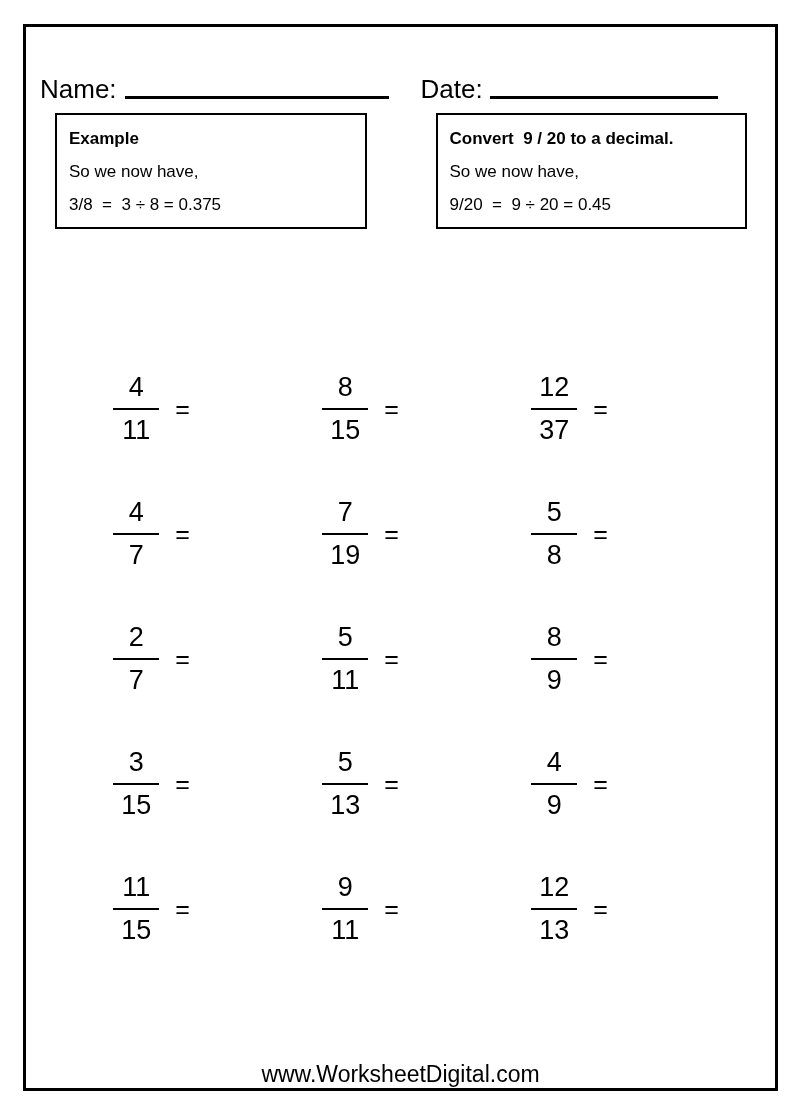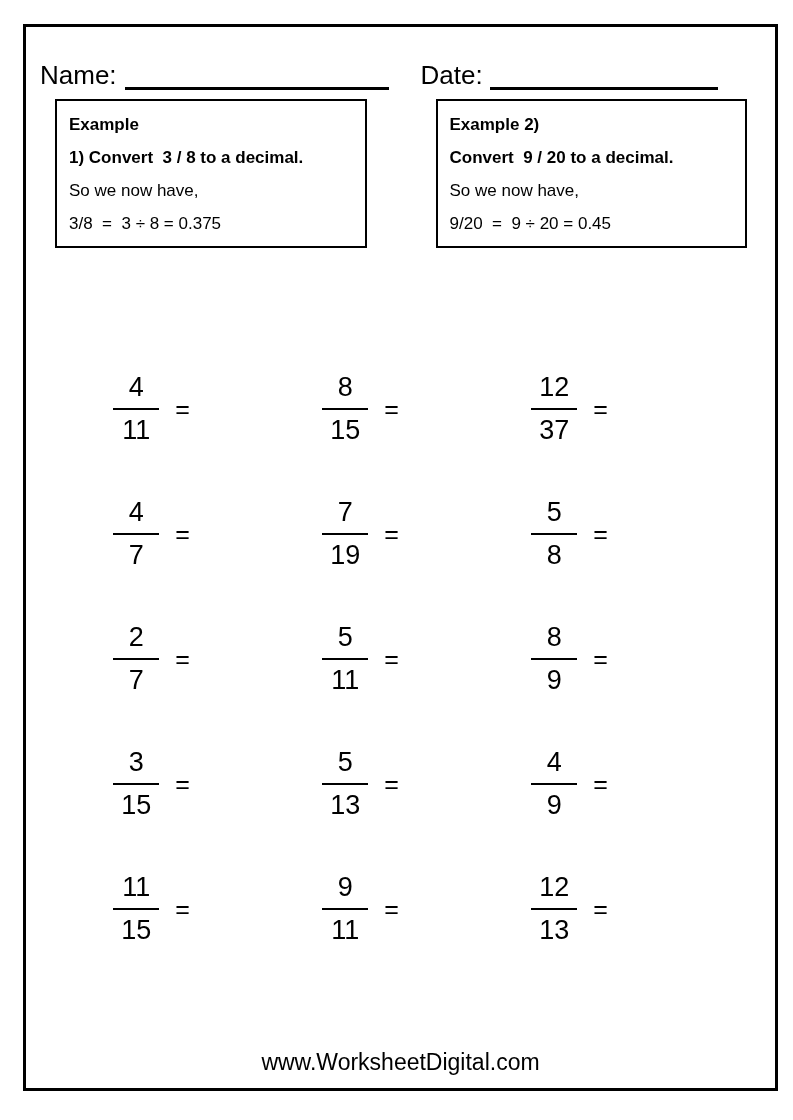--- a/index.html
+++ b/index.html
@@ -14,22 +14,22 @@
   .sheet {
     position: absolute;
     left: 23px; top: 24px;
     width: 755px; height: 1067px;
     border: 3px solid #000;
     background: #fff;
   }
   
   .header-row {
     display: flex;
-    align-items: flex-end;
-    margin: 34px 0 0 14px;
+    align-items: flex-start;
+    margin: 48px 0 0 14px;
     font-size: 26px;
     font-weight: 500;
     line-height: 1.12;
   }
   .blank {
     display: inline-block;
     border-bottom: 3px solid #000;
     height: 24px;
   }
   .name-blank { width: 264px; margin-left: 8px; }
@@ -81,21 +81,21 @@
     font-size: 27px;
     line-height: 1.05;
   }
   .frac .num { padding-bottom: 6px; }
   .frac .bar { width: 46px; height: 2px; background: #000; }
   .frac .den { padding-top: 6px; }
   .eq { font-size: 25px; font-weight: 500; padding-top: 2px; }
   
   .footer {
     position: absolute;
-    left: 0; bottom: 12px;
+    left: 0; bottom: 0;
     width: 100%;
     text-align: center;
     font-size: 23px;
     font-weight: 500;
   }
 </style>
 </head>
 <body>
 
 <div class="sheet">
@@ -104,26 +104,24 @@
     <span>Name:</span>
     <span class="blank name-blank"></span>
     <span class="date-label">Date:</span>
     <span class="blank date-blank"></span>
   </div>
 
 
   <div class="examples">
     <div class="example-box">
       <div class="bold">Example</div>
-      <div class="bold">1) Convert &nbsp;3 / 8 to a decimal.</div>
       <div>So we now have,</div>
       <div>3/8 &nbsp;= &nbsp;3 ÷ 8 = 0.375</div>
     </div>
     <div class="example-box">
-      <div class="bold">Example 2)</div>
       <div class="bold">Convert &nbsp;9 / 20 to a decimal.</div>
       <div>So we now have,</div>
       <div>9/20 &nbsp;= &nbsp;9 ÷ 20 = 0.45</div>
     </div>
   </div>
 
   <div class="problems">
 
     <div class="problem">
       <span class="frac">

